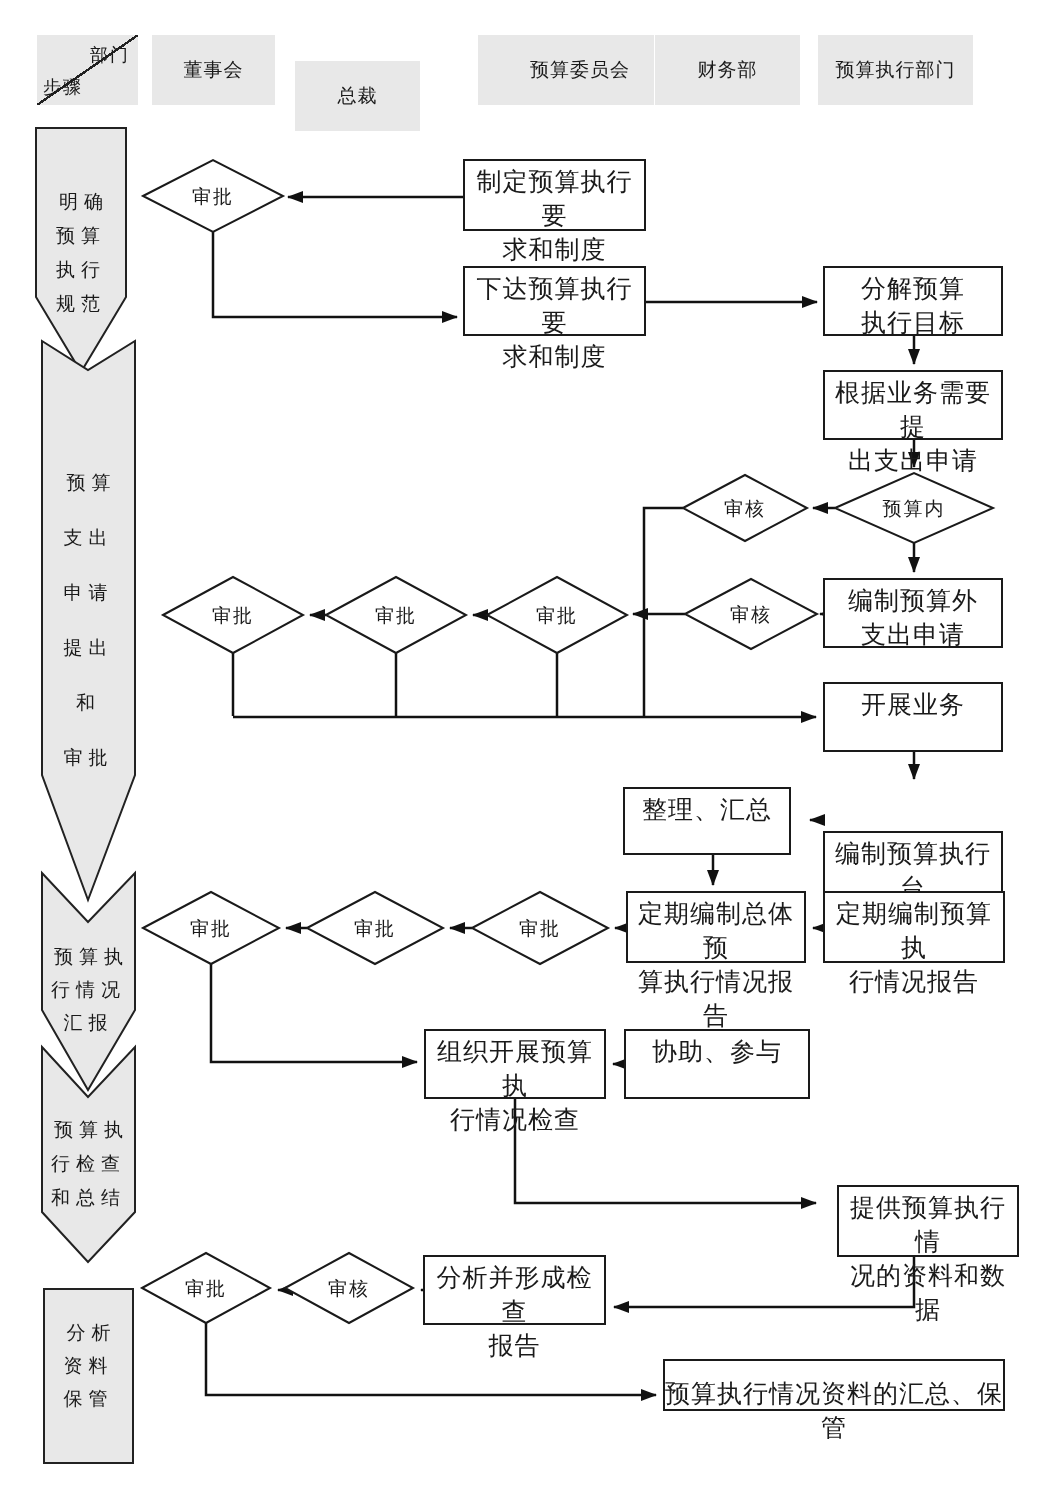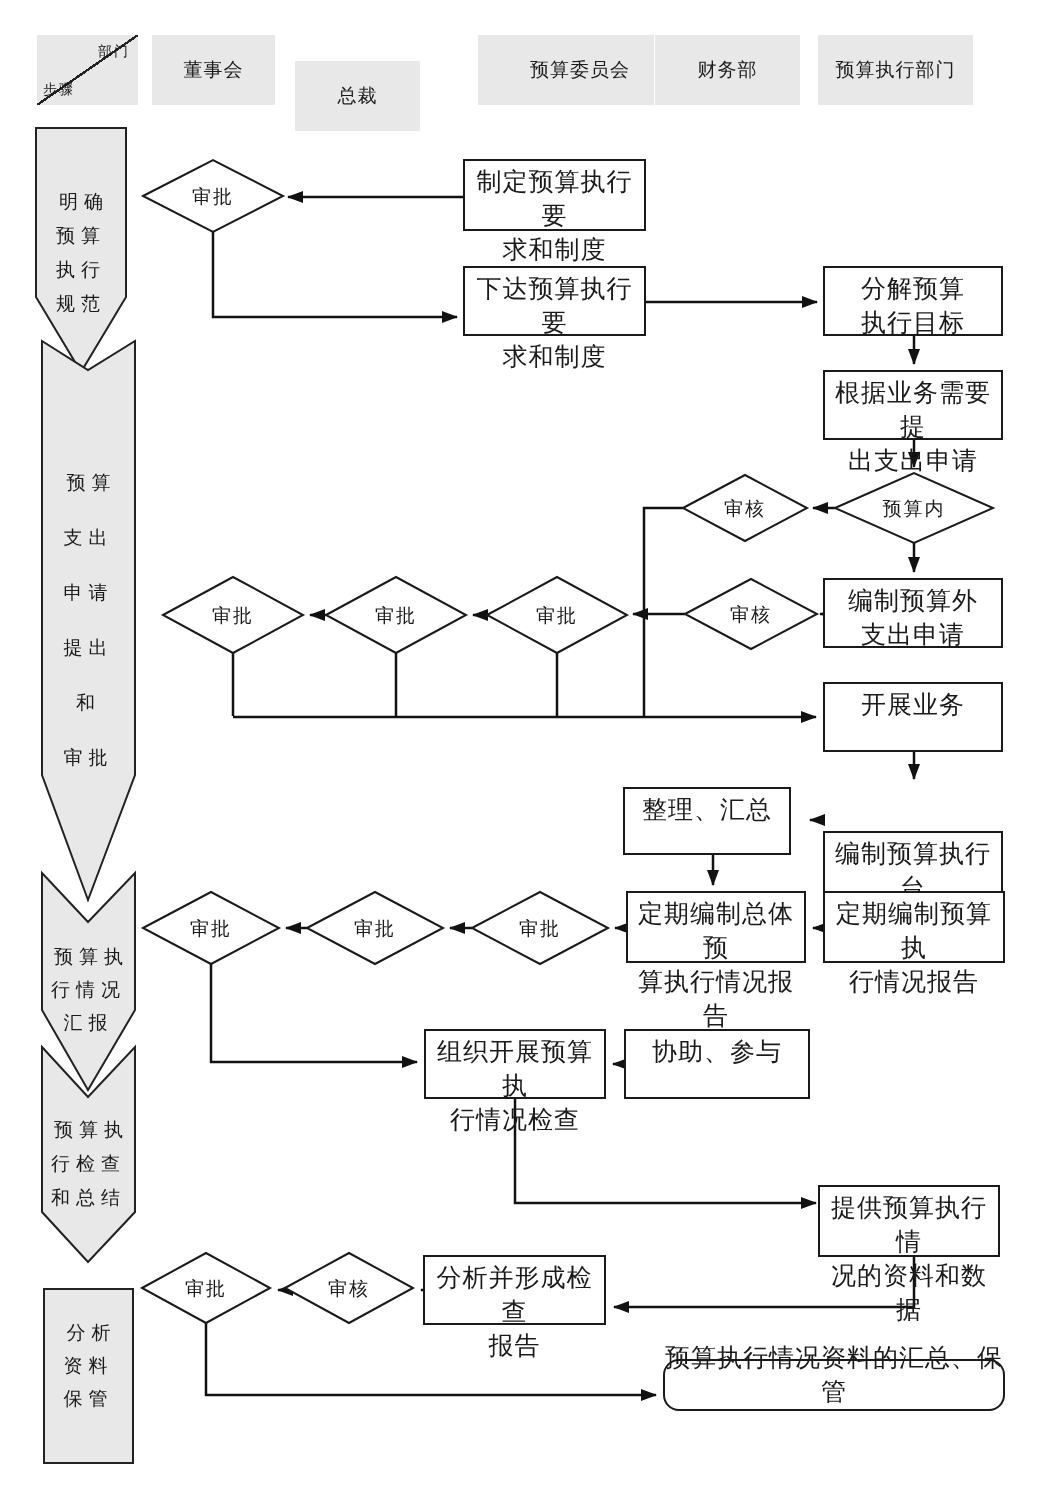--- a/index.html
+++ b/index.html
@@ -3,24 +3,24 @@
 <meta charset="utf-8">
 <style>
   html,body{margin:0;padding:0;background:#fff;}
   #stage{position:relative;width:1050px;height:1486px;background:#fff;
          font-family:"Liberation Serif","DejaVu Serif",serif;color:#1a1a1a;overflow:hidden;}
   #flow-svg{position:absolute;left:0;top:0;z-index:1;}
   .hcell{position:absolute;top:35px;height:70px;background:#e8e8e8;display:flex;
          align-items:center;justify-content:center;font-size:19px;letter-spacing:1px;z-index:2;}
   #corner-cell{position:absolute;left:37px;top:35px;width:101px;height:70px;background:#e8e8e8;z-index:2;
          background-image:linear-gradient(to bottom right,transparent calc(50% - 1.2px),#222 calc(50% - 1.2px),#222 calc(50% + 1.2px),transparent calc(50% + 1.2px));}
-  .corner-txt{position:absolute;font-size:14px;letter-spacing:2px;}
+  .corner-txt{position:absolute;font-size:18px;letter-spacing:2px;}
   .fbox{position:absolute;background:#fff;border:2px solid #1a1a1a;box-sizing:border-box;
         display:flex;flex-direction:column;align-items:center;padding-top:4px;z-index:2;}
-  .fbox.vcenter{justify-content:flex-end;padding-top:3px;border-radius:16px;}
+  .fbox.vcenter{justify-content:flex-start;padding-top:16px;}
   .fbox-text{display:block;width:100%;text-align:center;font-size:25px;line-height:34px;
         white-space:pre-line;letter-spacing:1px;}
   .dlabel{position:absolute;width:120px;text-align:center;font-size:19px;line-height:30px;
         letter-spacing:2px;z-index:3;}
   .step-label{position:absolute;text-align:center;font-size:19px;white-space:pre-line;
         letter-spacing:6px;text-indent:6px;z-index:3;}
 </style>
 </head>
 <body>
 
@@ -159,21 +159,21 @@
     <span class="fbox-text">定期编制预算执
 行情况报告</span>
     </div>
   <div class="fbox" style="left:424px;top:1029px;width:182px;height:70px;">
     <span class="fbox-text">组织开展预算执
 行情况检查</span>
     </div>
   <div class="fbox" style="left:624px;top:1029px;width:186px;height:70px;">
     <span class="fbox-text">协助、参与</span>
     </div>
-  <div class="fbox" style="left:818px;top:1185px;width:182px;height:72px;">
+  <div class="fbox" style="left:837px;top:1185px;width:182px;height:72px;">
     <span class="fbox-text">提供预算执行情
 况的资料和数据</span>
     </div>
   <div class="fbox" style="left:423px;top:1255px;width:183px;height:70px;">
     <span class="fbox-text">分析并形成检查
 报告</span>
     </div>
   <div class="fbox vcenter" style="left:663px;top:1359px;width:342px;height:52px;">
     <span class="fbox-text">预算执行情况资料的汇总、保管</span>
     </div>

